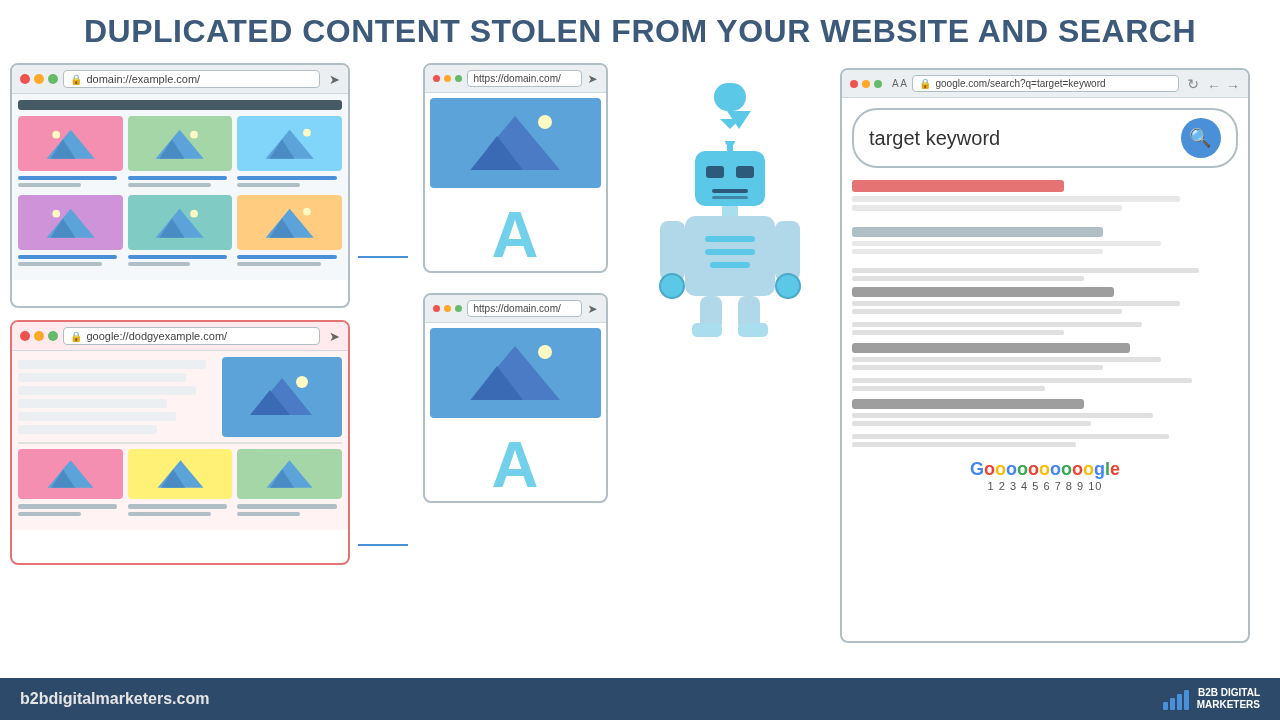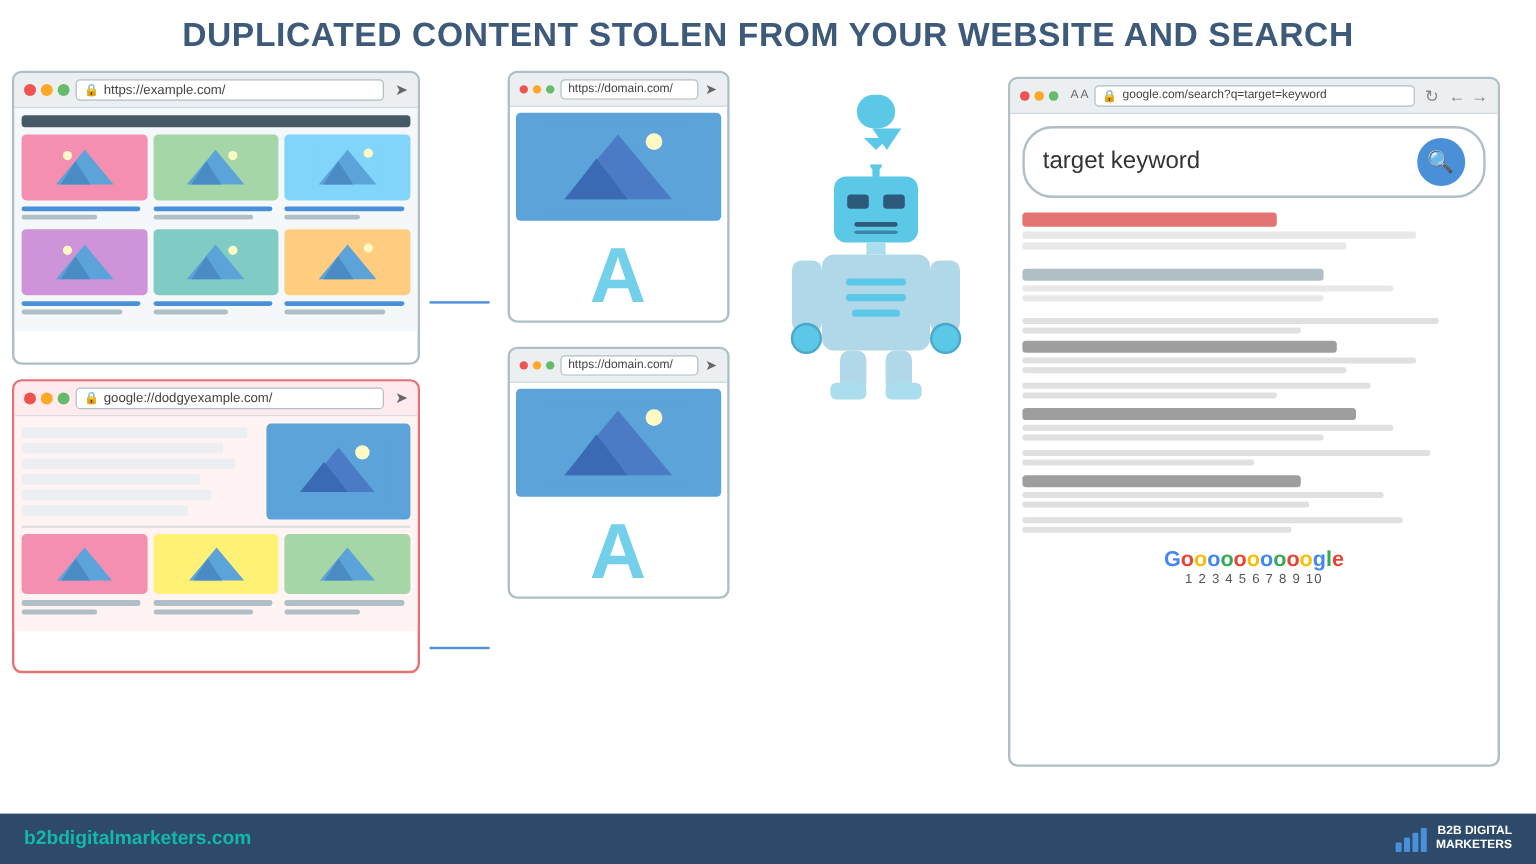--- a/index.html
+++ b/index.html
@@ -12,21 +12,21 @@
       position: relative;
     }
 
     
     .title-area {
       text-align: center;
       padding: 12px 80px 8px;
       line-height: 1.2;
     }
     .title-area h1 {
-      font-size: 28px;
+      font-size: 32px;
       font-weight: 900;
       color: #3d5a7a;
       text-transform: uppercase;
       letter-spacing: 0.5px;
     }
 
     
     .browser-window {
       border: 2px solid #b0bec5;
       border-radius: 8px;
@@ -243,21 +243,21 @@
       right: 0;
       height: 42px;
       background: #2d4a6b;
       display: flex;
       align-items: center;
       justify-content: space-between;
       padding: 0 20px;
     }
 
     .footer-url {
-      color: #14b8a6;
+      color: #e5e5e5;
       font-size: 16px;
       font-weight: bold;
     }
 
     .footer-brand {
       display: flex;
       align-items: center;
       gap: 8px;
     }
 
@@ -330,21 +330,21 @@
 
     <div class="browser-window original-browser" style="height:245px;">
       <div class="browser-toolbar">
         <div class="browser-dots">
           <div class="dot dot-red"></div>
           <div class="dot dot-yellow"></div>
           <div class="dot dot-green"></div>
         </div>
         <div class="browser-url">
           <span class="lock-icon">🔒</span>
-          <span>https://example.com/</span>
+          <span>domain://example.com/</span>
         </div>
         <span class="arrow-btn">➤</span>
       </div>
       <div class="browser-content-original">
 
         <div style="background:#455a64;height:10px;border-radius:3px;margin-bottom:6px;"></div>
 
         <div class="grid-row">
           <div class="thumb thumb-pink">
             <svg class="mini-mountain" viewBox="0 0 60 40">

